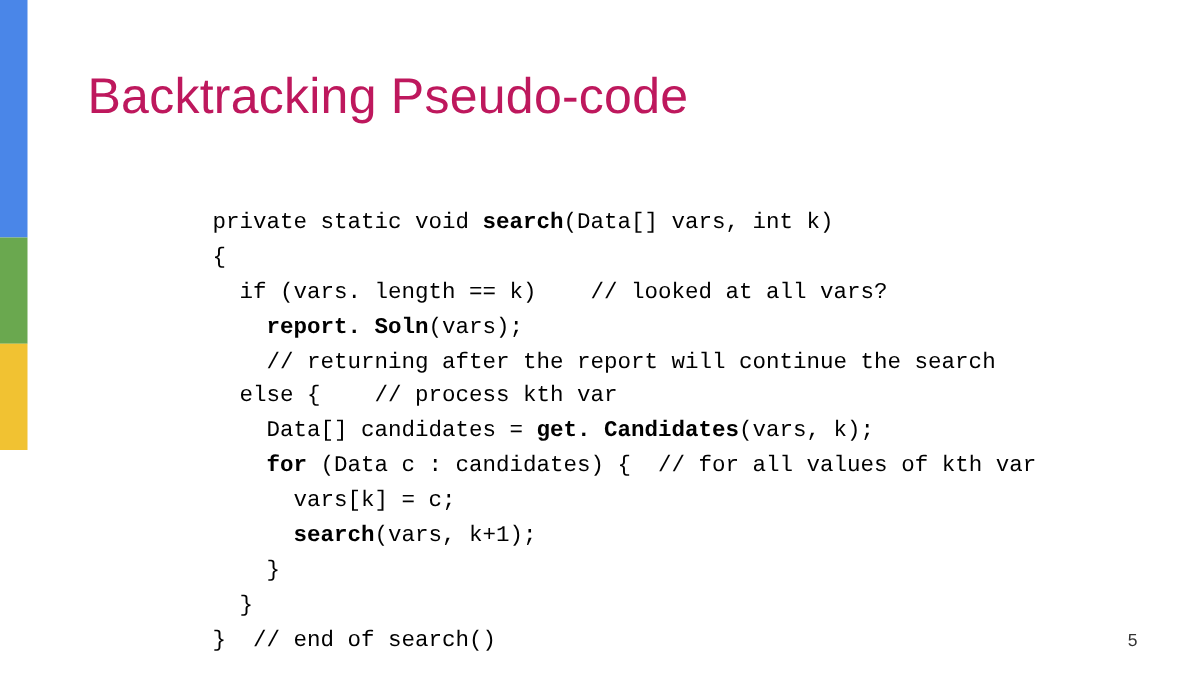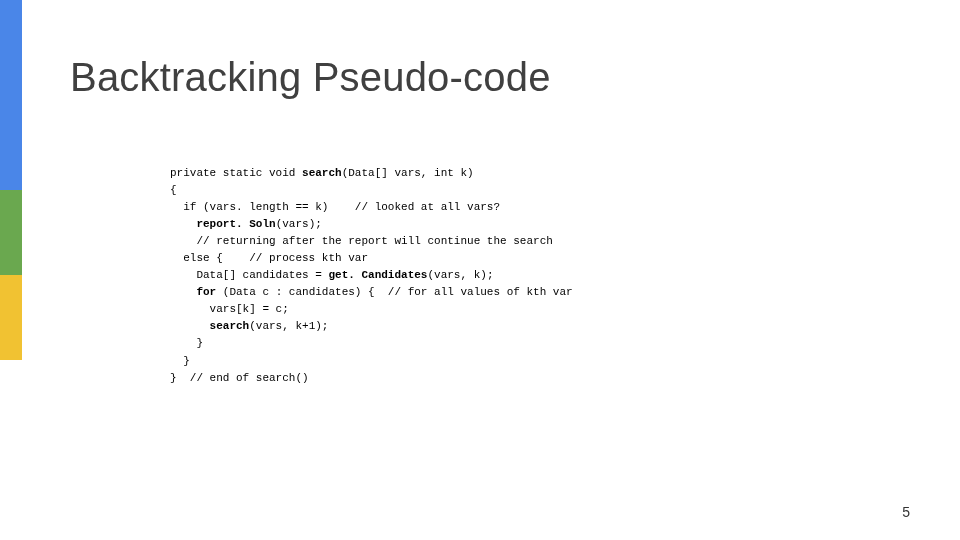--- a/index.html
+++ b/index.html
@@ -19,30 +19,30 @@
   .stripe.mid    { top: 190px; height: 85px;  background: #6aa84f; } 
   .stripe.low    { top: 275px; height: 85px;  background: #f1c232; } 
   .stripe.white  { top: 360px; height: 180px; background: #ffffff; }
 
   .title {
     position: absolute;
     left: 70px;
     top: 55px;
     font-size: 40px;
     font-weight: 400;
-    color: #404040;
+    color: #be185d;
     letter-spacing: 0.2px;
   }
 
   .code {
     position: absolute;
     left: 170px;
     top: 165px;
     font-family: "Courier New", Courier, monospace;
-    font-size: 11px;
+    font-size: 18px;
     line-height: 1.55;
     color: #000;
     white-space: pre;
   }
   .code b { font-weight: 700; }
 
   .pagenum {
     position: absolute;
     right: 50px;
     bottom: 20px;

